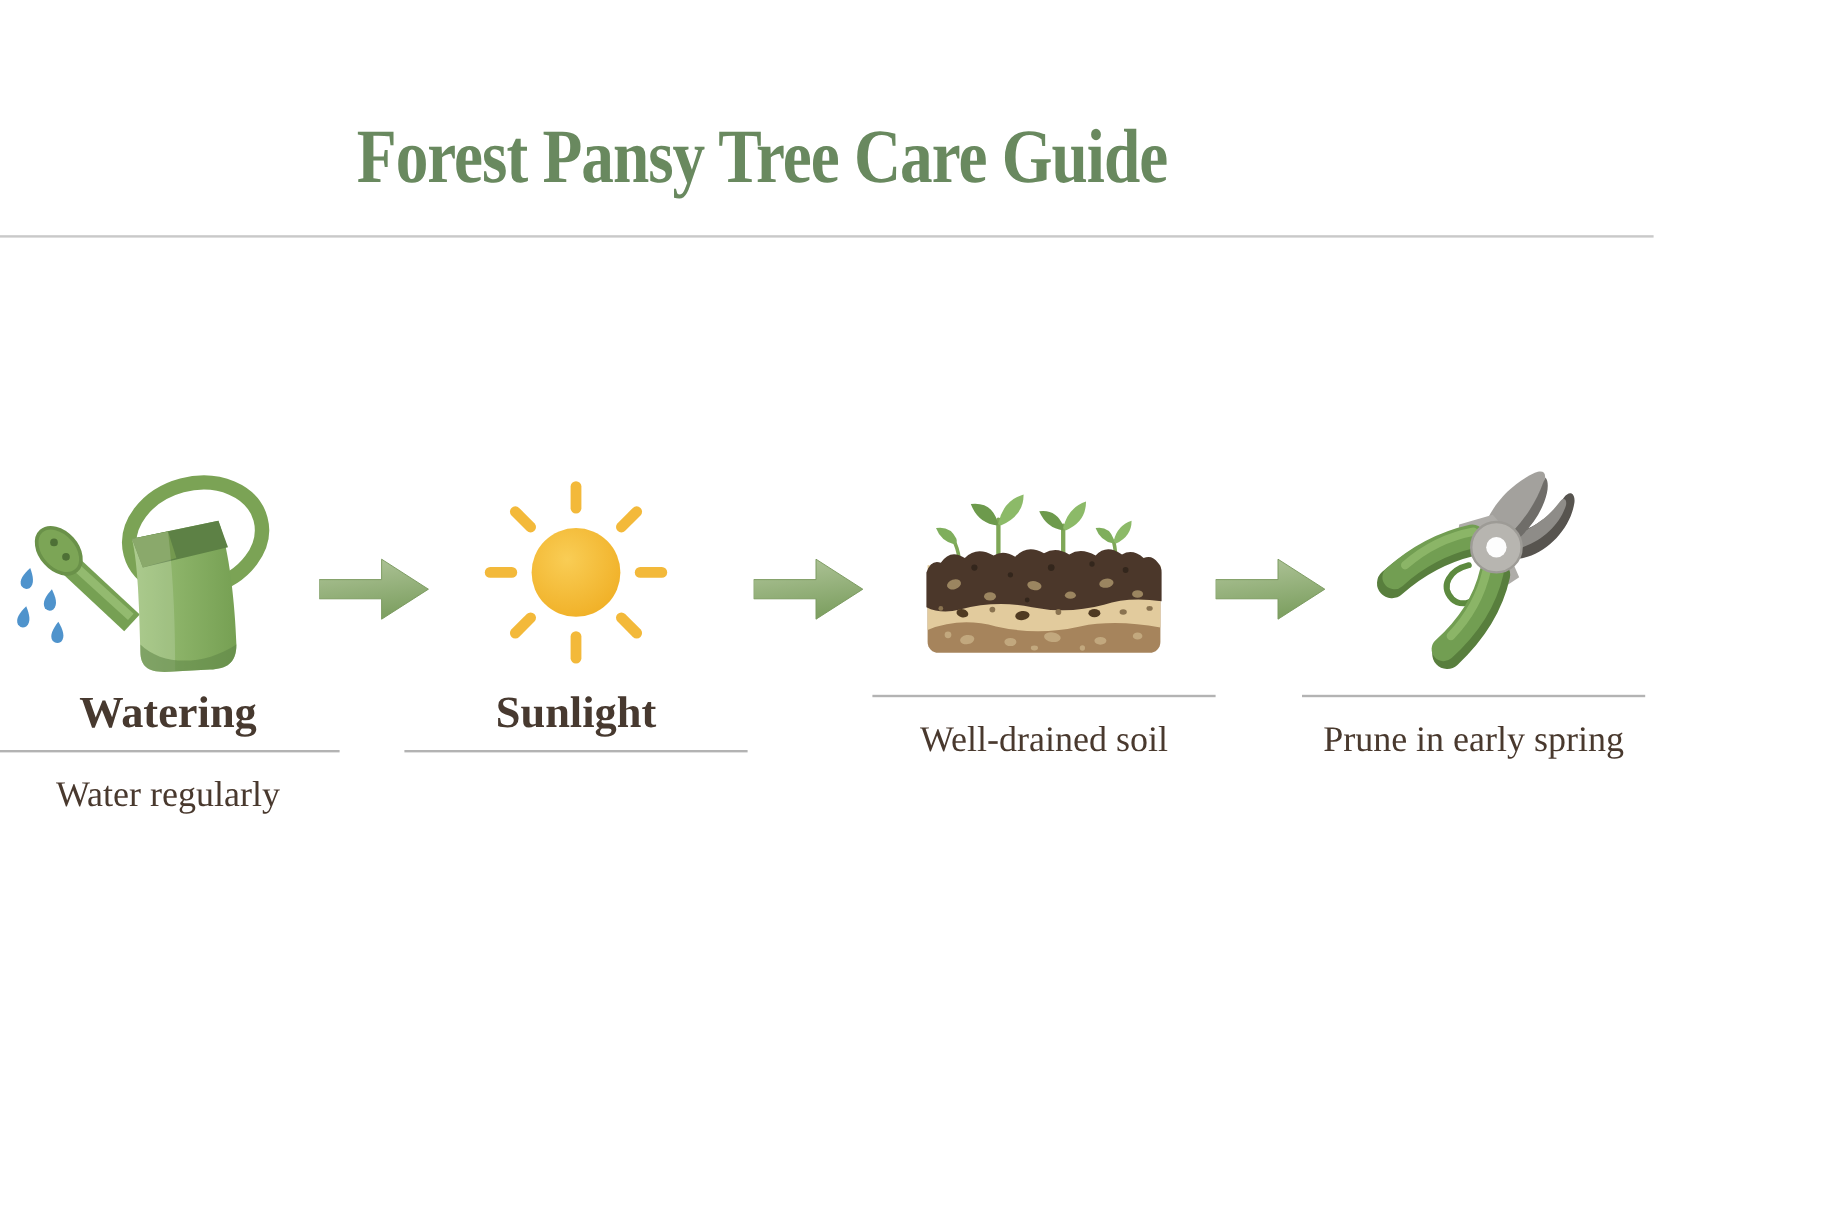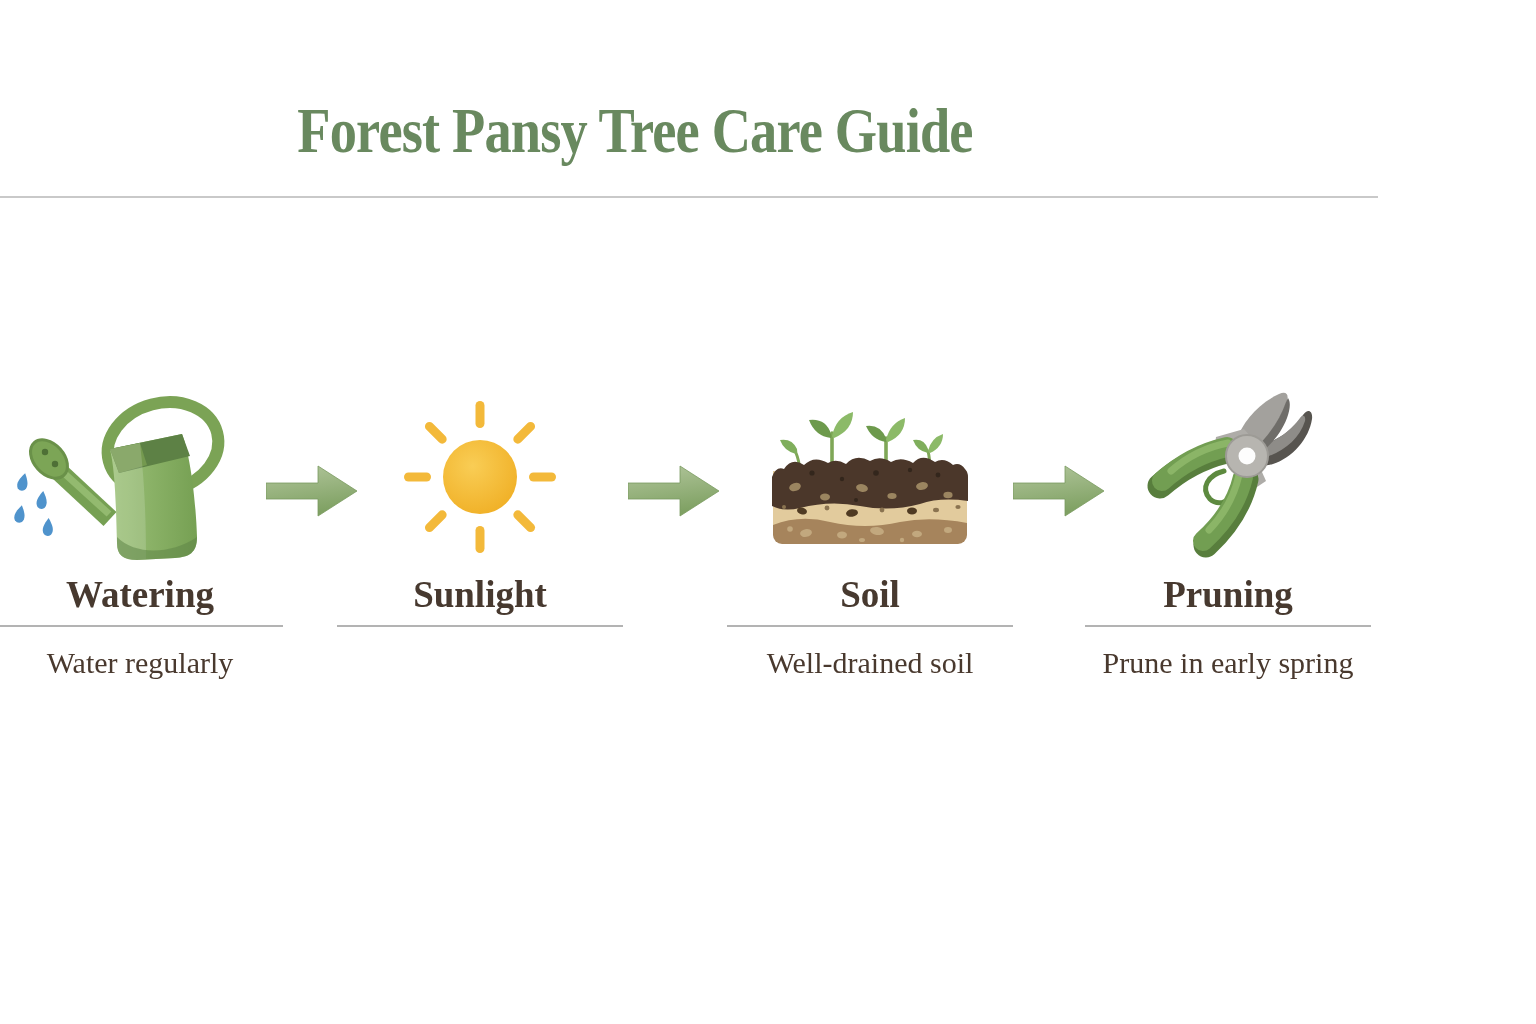--- a/index.html
+++ b/index.html
@@ -210,21 +210,20 @@
           <ellipse cx="72" cy="128" rx="5" ry="3.4"></ellipse>
           <ellipse cx="107" cy="124" rx="7" ry="4" transform="rotate(8 107 124)"></ellipse>
           <ellipse cx="147" cy="127" rx="5" ry="3.2"></ellipse>
           <ellipse cx="178" cy="123" rx="4" ry="3"></ellipse>
           <circle cx="20" cy="122" r="2.8"></circle>
             <ellipse cx="92" cy="133" rx="3" ry="2"></ellipse>
           <circle cx="132" cy="133" r="2.2"></circle>
         </g>
       </svg>
     </div>
-    <div class="step-label">Soil</div>
     <div class="step-underline"></div>
     <div class="step-desc">Well-drained soil</div>
   </div>
 
   <div class="step" style="left:1078px">
     <div class="step-icon-box">
       <svg class="nudge-right" width="200" height="180" viewBox="0 0 200 180">
 
         <path d="M100,62 C125,60 148,50 163,28 C168,21 173,24 172,32
                  C169,52 152,71 133,77 C119,81 106,79 100,72 Z" fill="#57544f"></path>
@@ -246,18 +245,17 @@
         <path d="M88,56 Q56,62 31,84" stroke="#8fb96b" stroke-width="7" fill="none" stroke-linecap="round" opacity="0.85"></path>
 
         <path d="M106,92 Q98,128 66,158" stroke="#587e3d" stroke-width="25" fill="none" stroke-linecap="round"></path>
         <path d="M103,90 Q95,125 63,154" stroke="#729e52" stroke-width="20" fill="none" stroke-linecap="round"></path>
         <path d="M99,88 Q92,119 69,143" stroke="#8fb96b" stroke-width="7" fill="none" stroke-linecap="round" opacity="0.85"></path>
 
         <circle cx="107" cy="69" r="21" fill="#b7b5b0" stroke="#9d9b96" stroke-width="2"></circle>
         <circle cx="107" cy="69" r="8.5" fill="#fdfdfd"></circle>
       </svg>
     </div>
-    <div class="step-label">Pruning</div>
     <div class="step-underline"></div>
     <div class="step-desc">Prune in early spring</div>
   </div>
 
 </div>
 
 </body></html>

